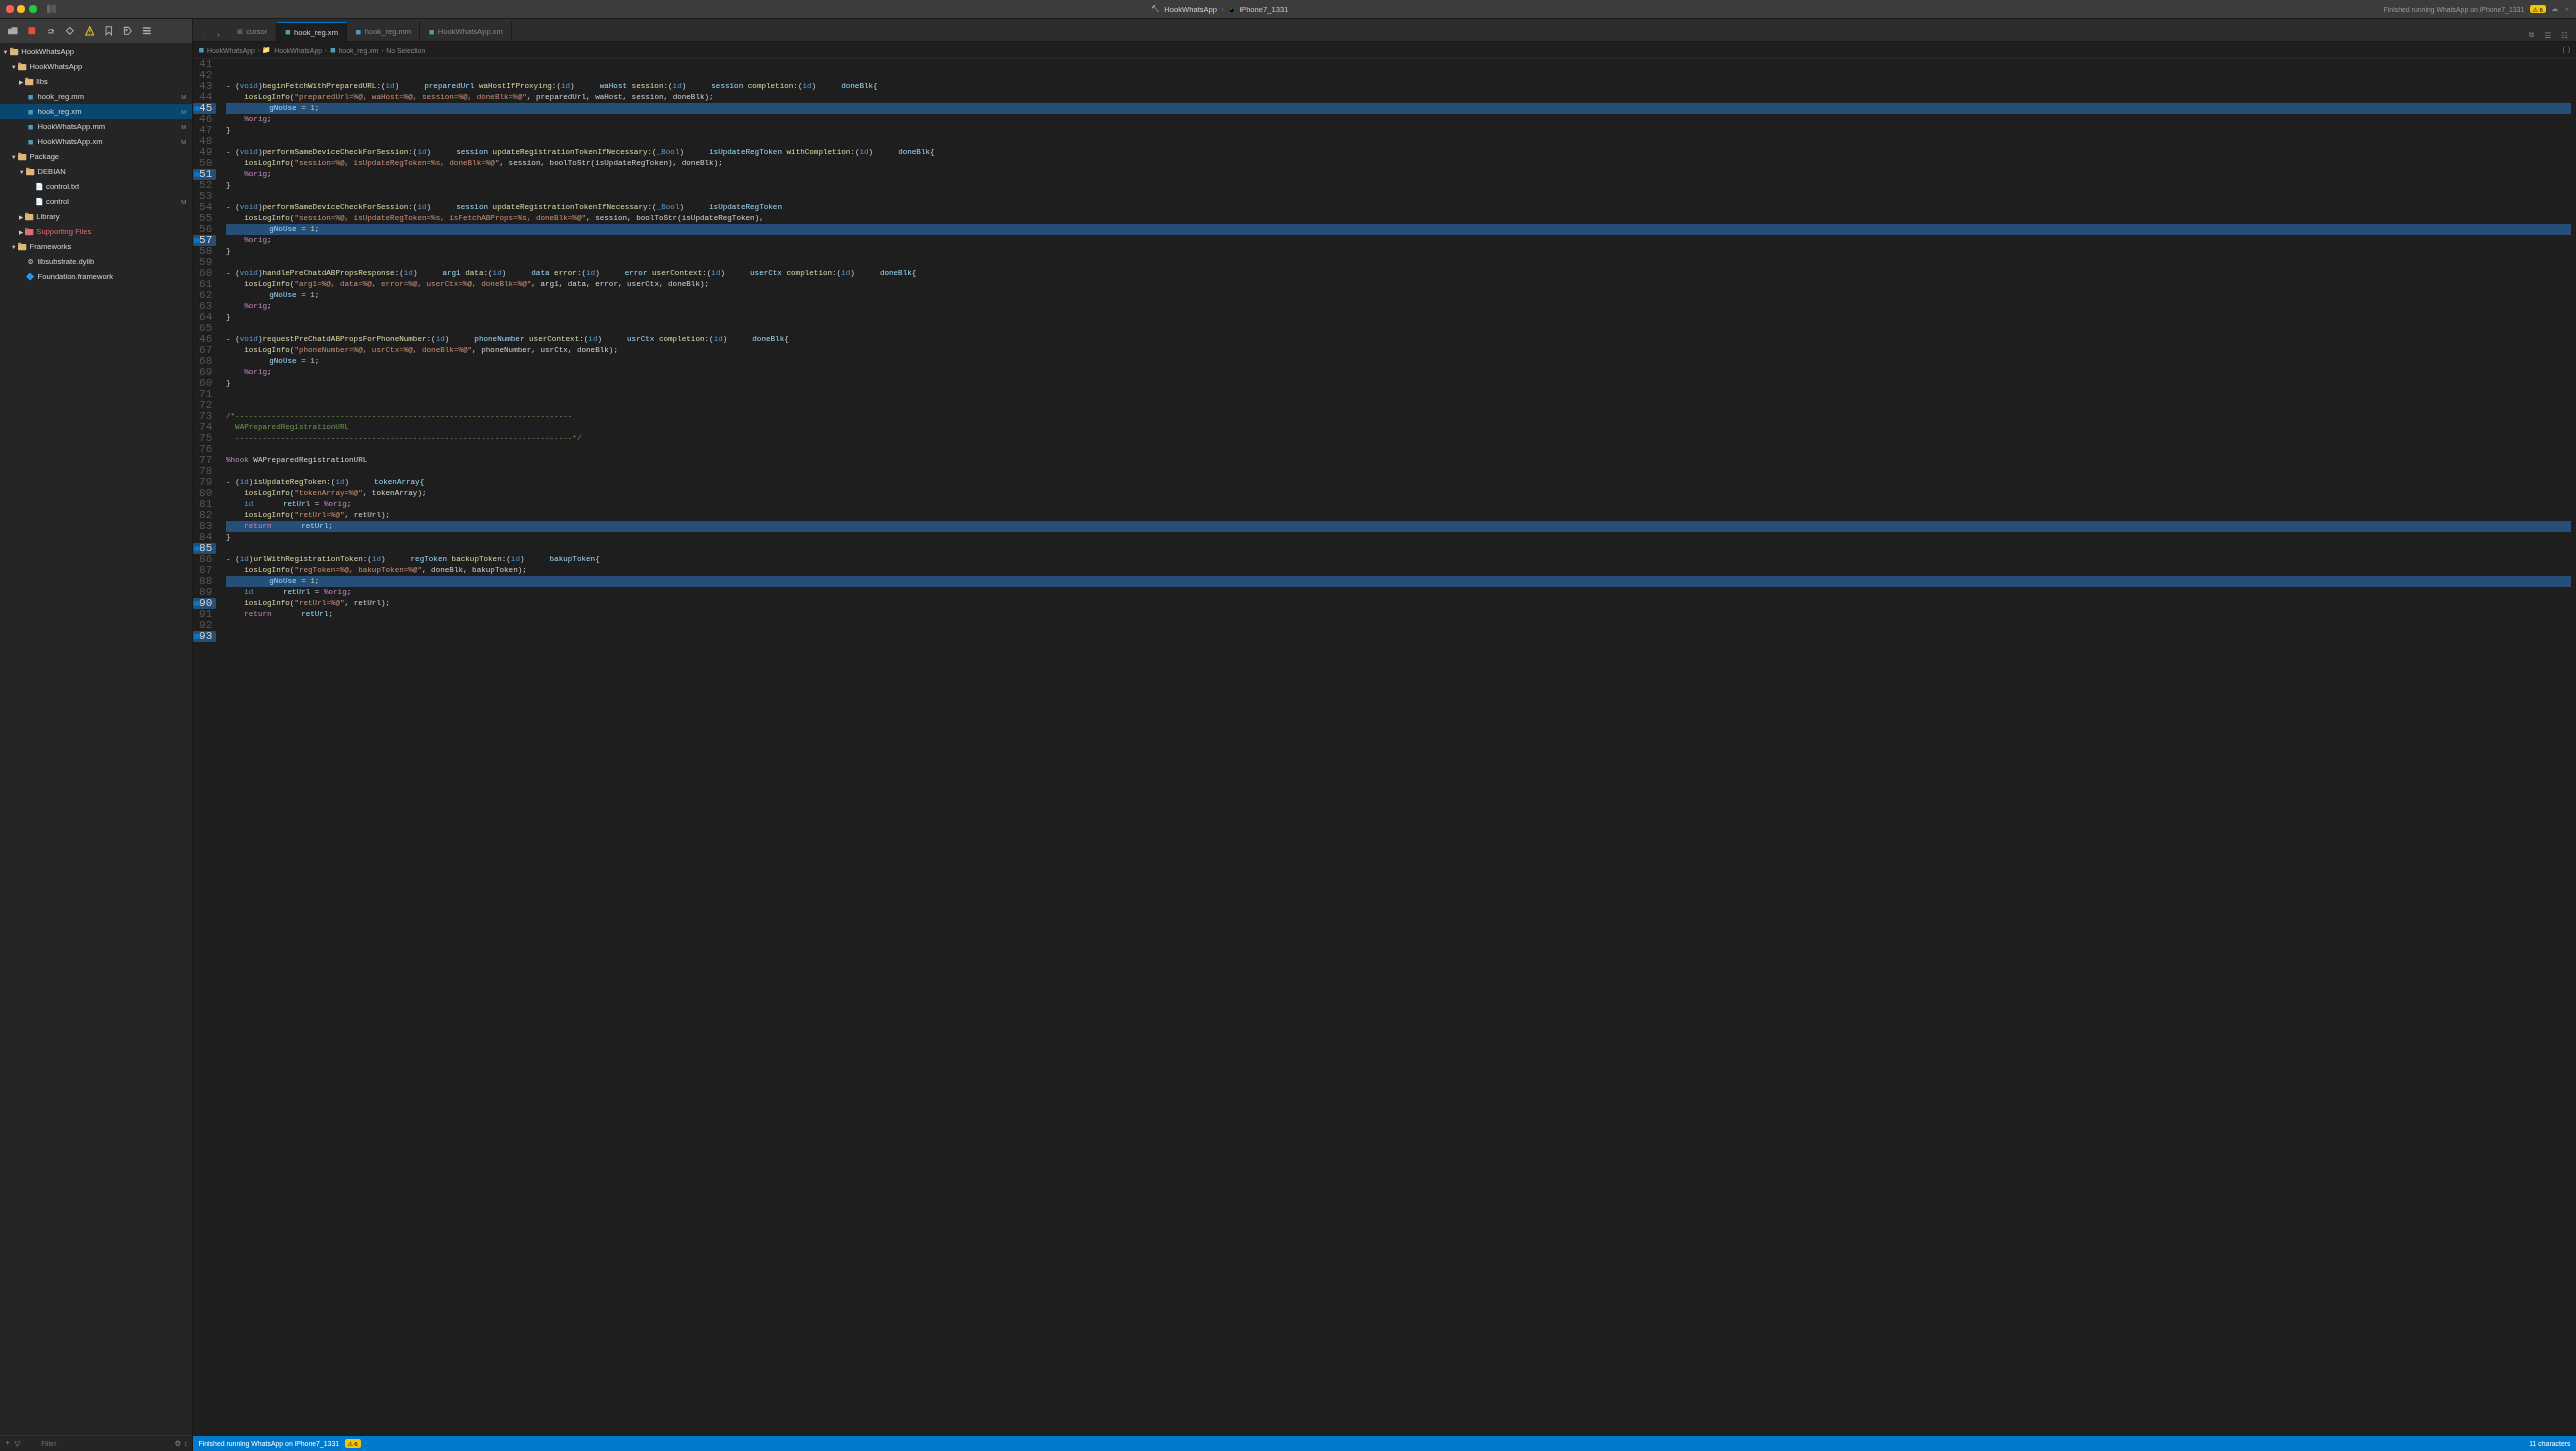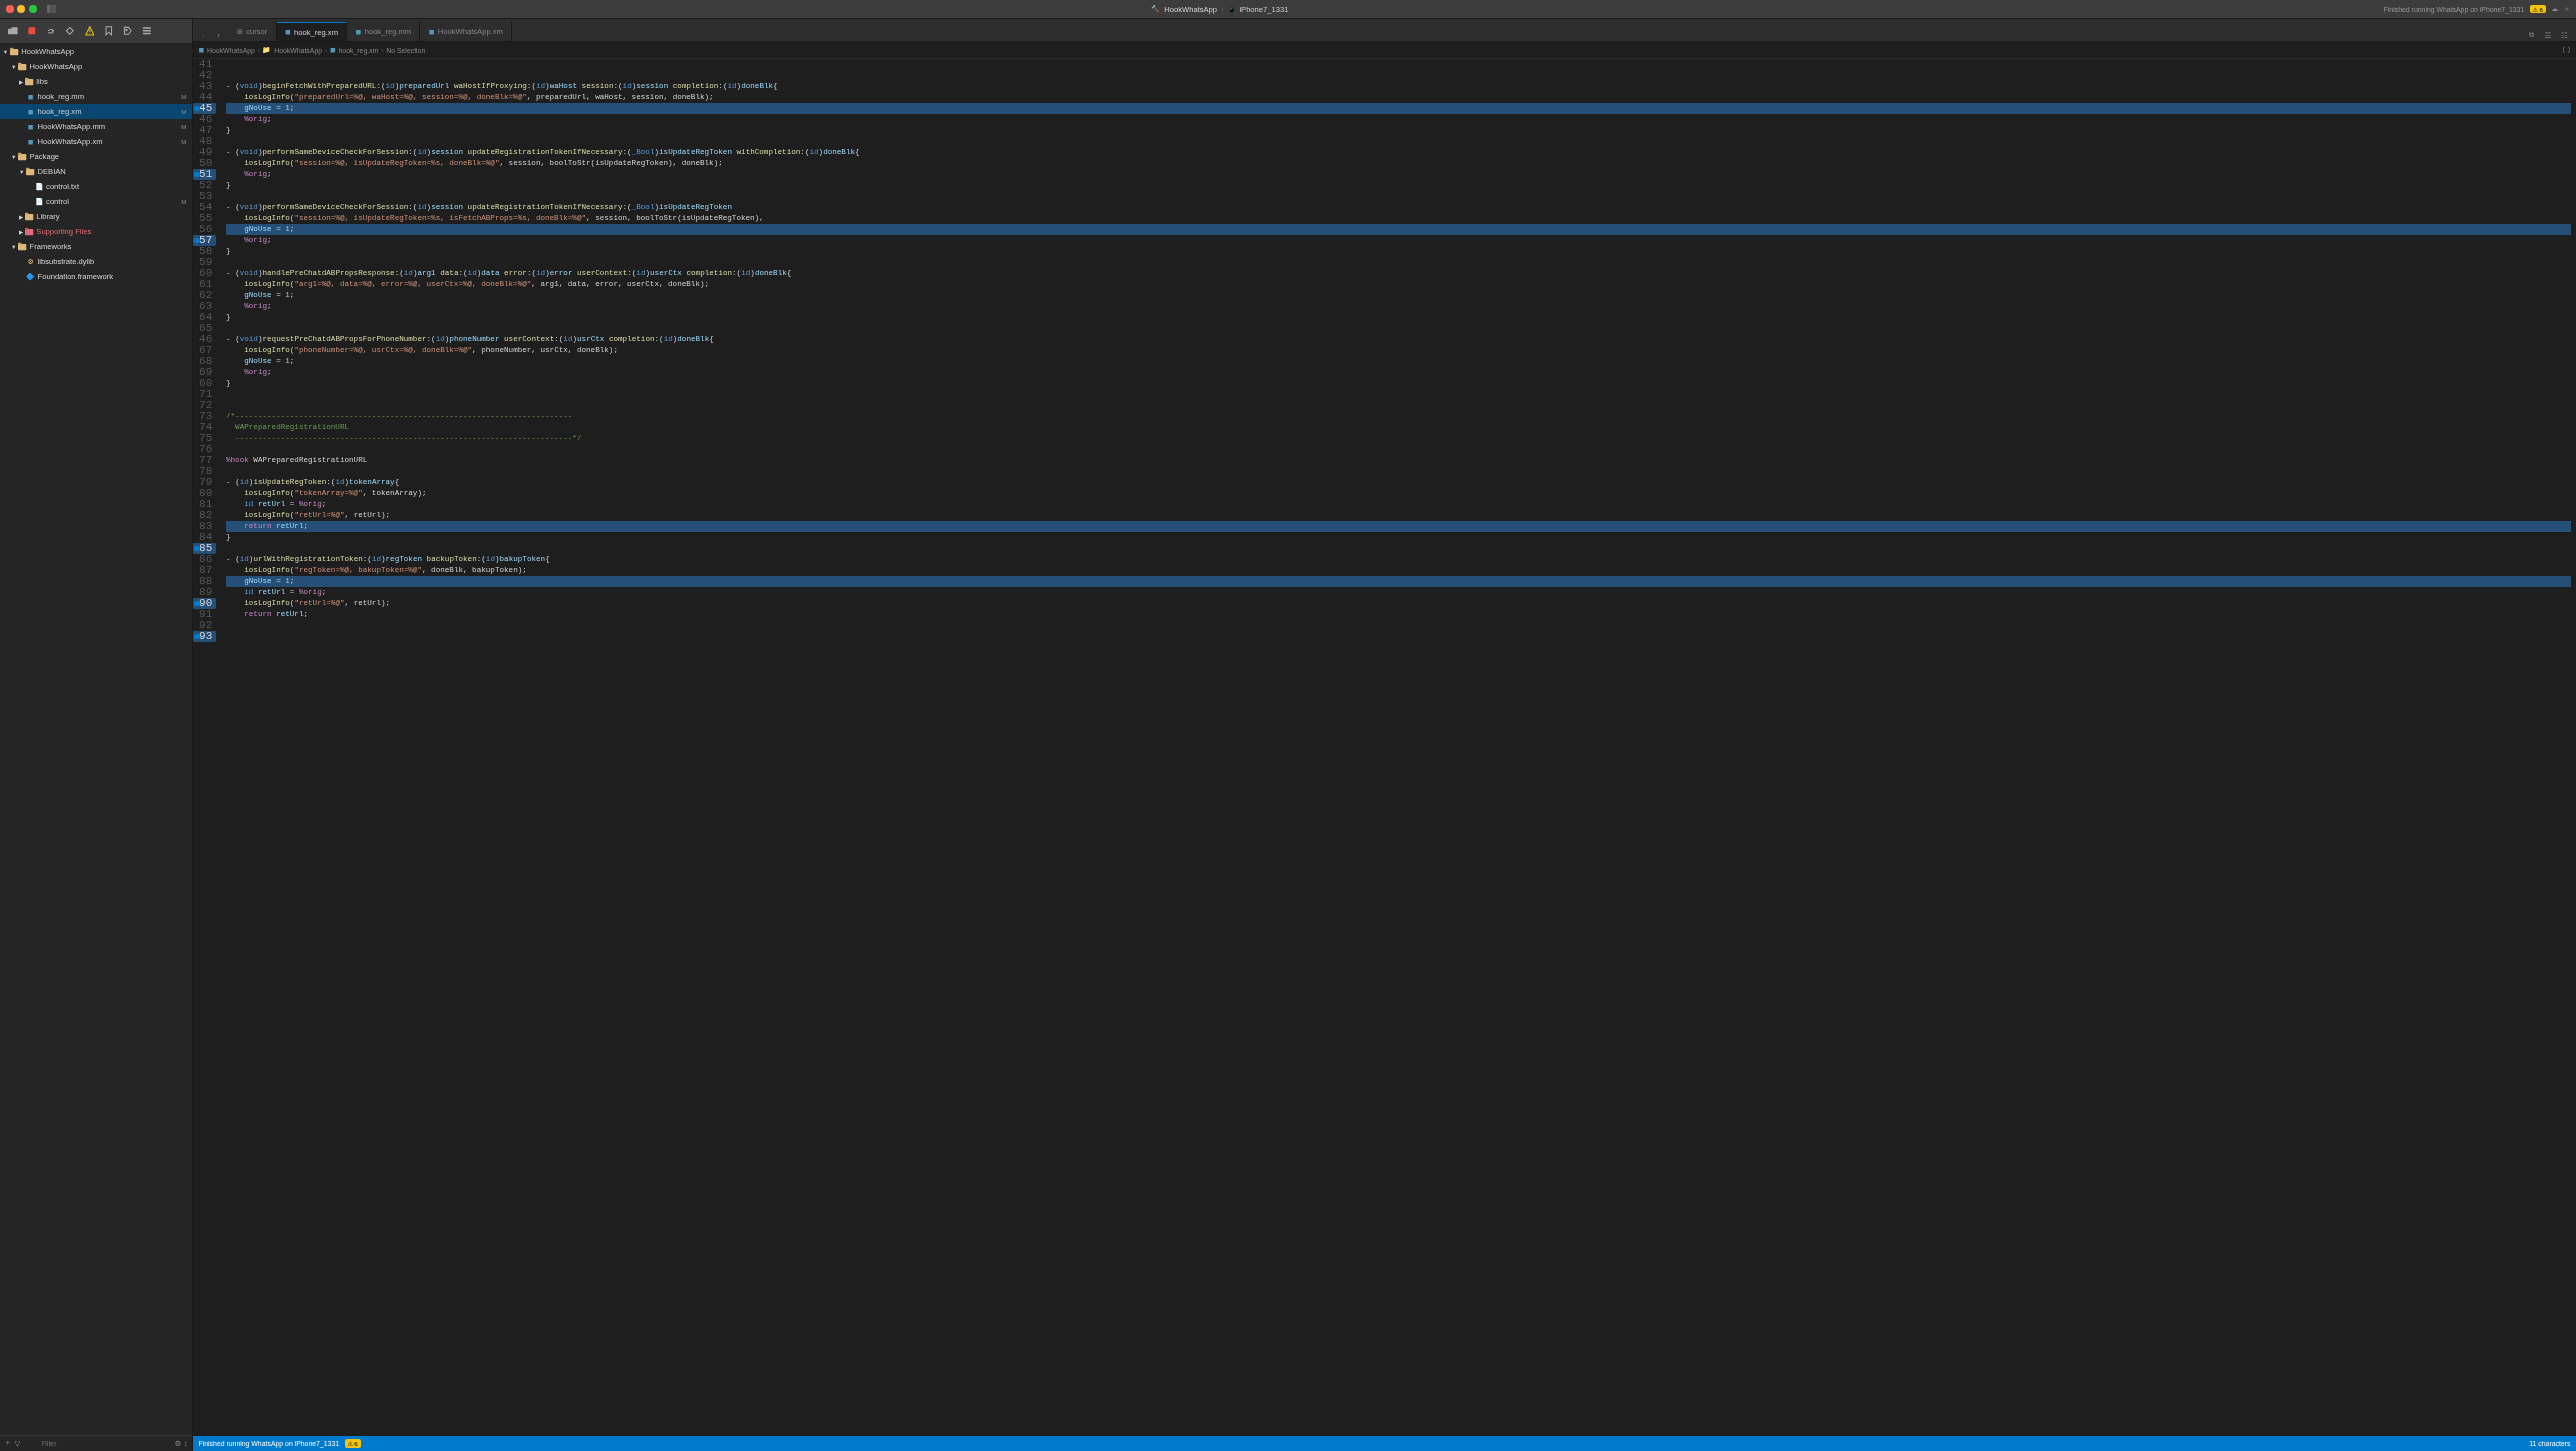--- a/index.html
+++ b/index.html
@@ -301,21 +301,21 @@
     }
     .code-line.highlighted { background: #264f78; }
 
     
     .kw { color: #c586c0; }  
     .kw2 { color: #569cd6; } 
     .str { color: #ce9178; } 
     .fn { color: #dcdcaa; }  
     .cm { color: #6a9955; }  
     .num { color: #b5cea8; } 
-    .var { color: #9cdcfe; } 
+    .var { color: #9cdcfe; padding-left: 25px; } 
     .op { color: #d4d4d4; }
     .pp { color: #c586c0; text-align: right; }  
     .plain { color: #d4d4d4; }
 
     
     .status-bar {
       height: 15px;
       background: #007acc;
       display: flex;
       align-items: center;

